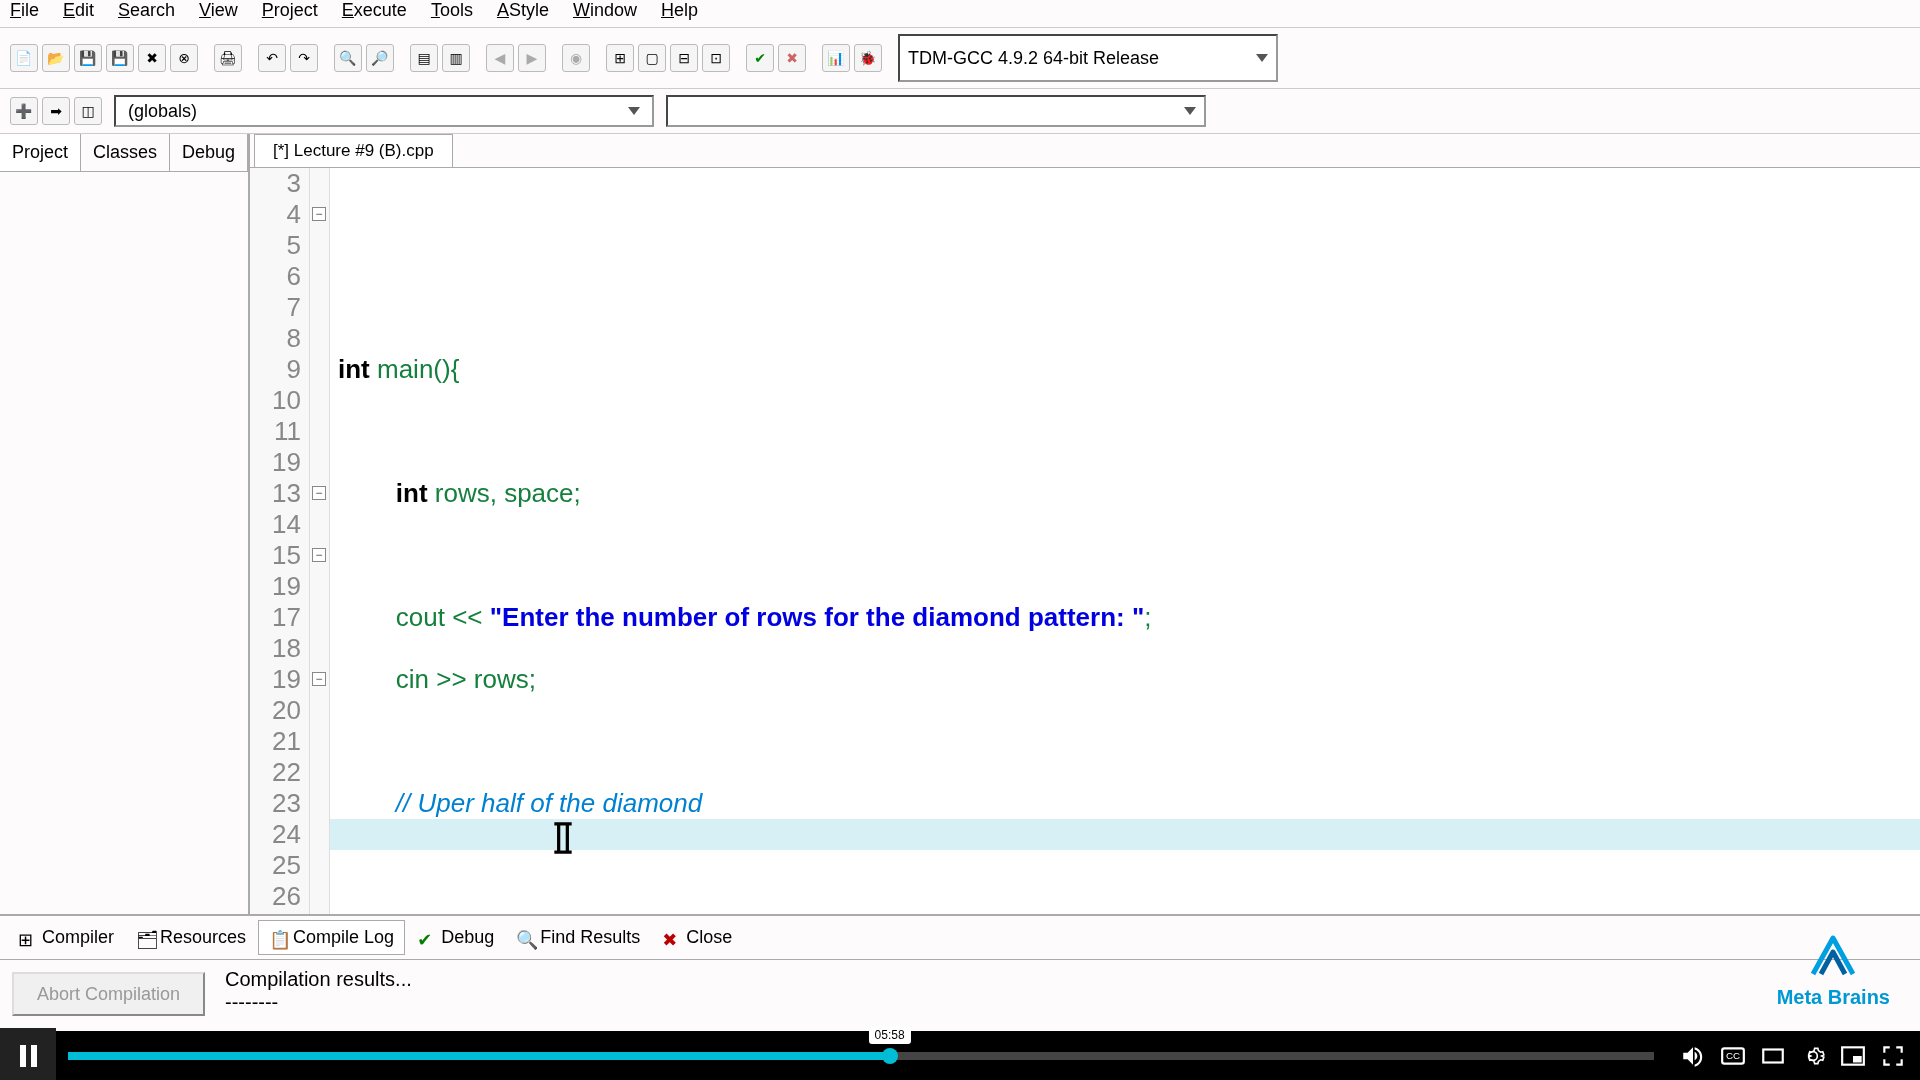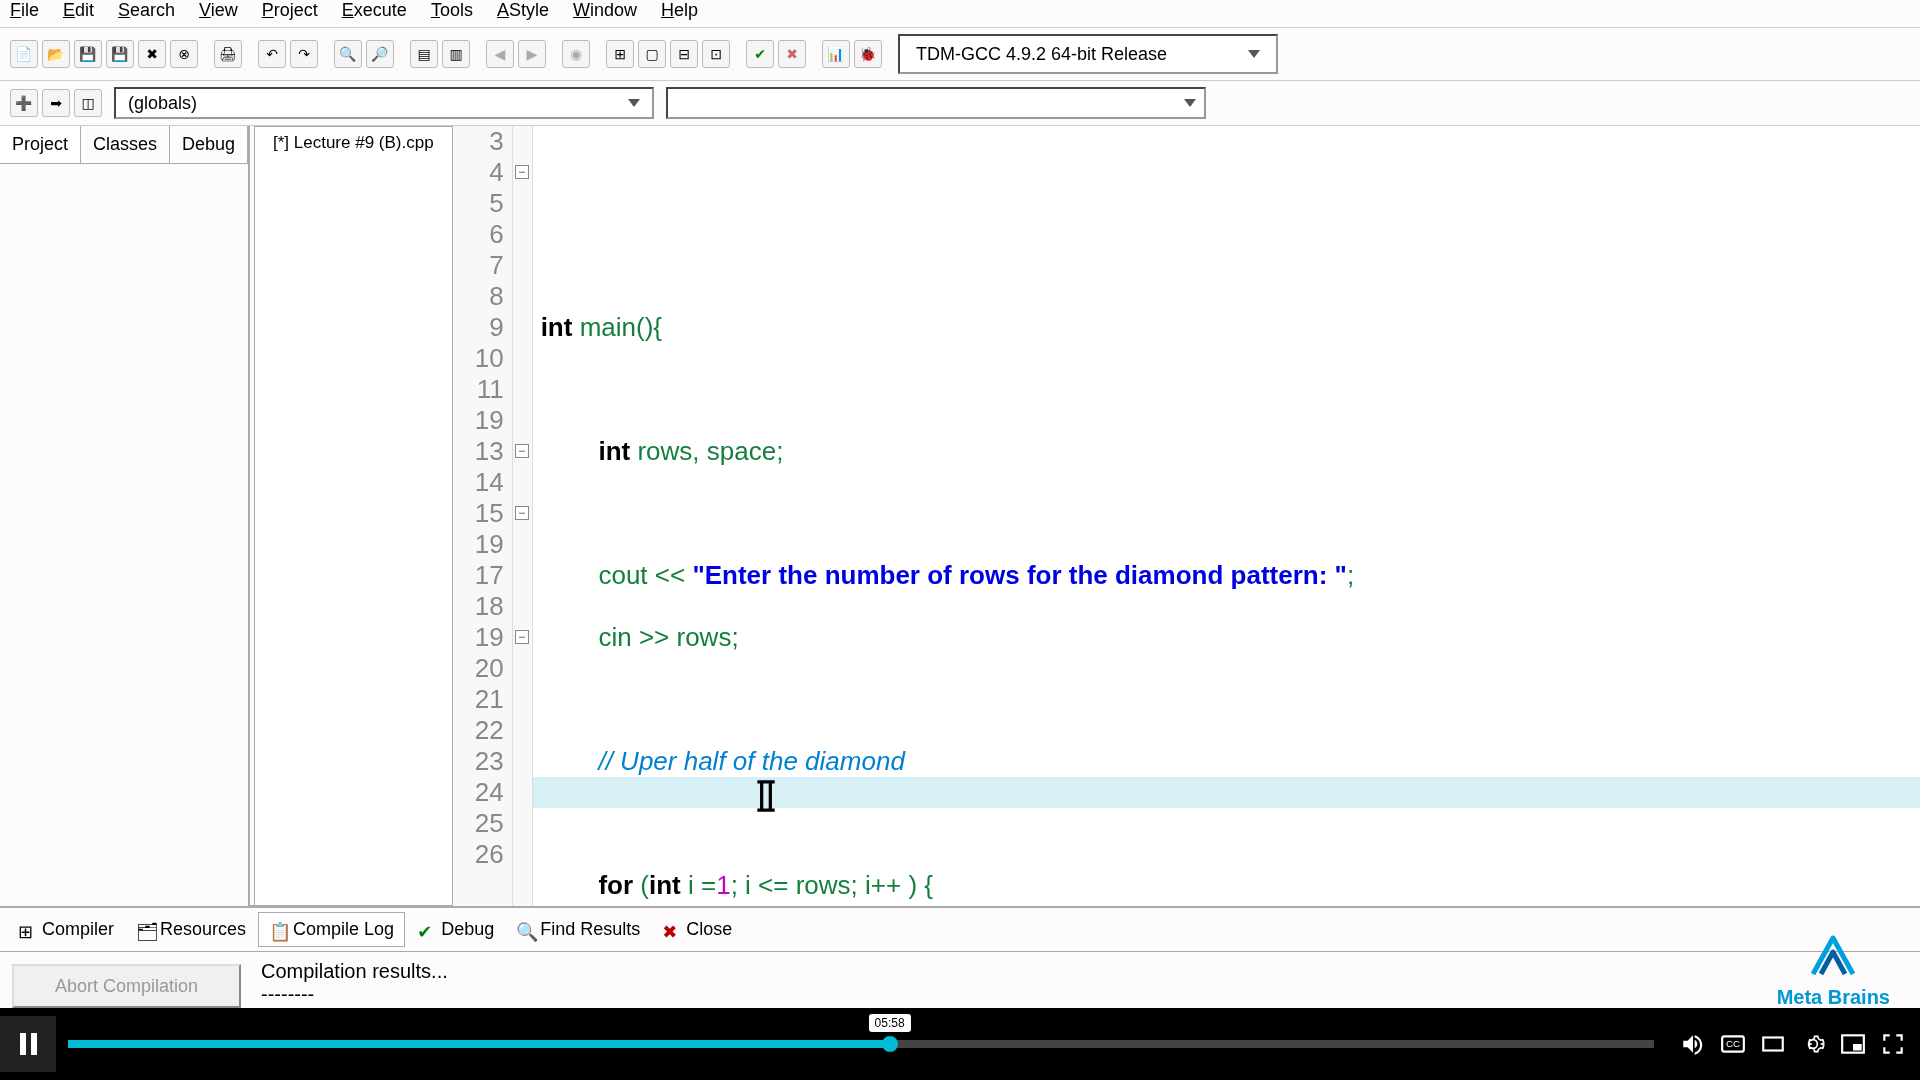--- a/index.html
+++ b/index.html
@@ -5,33 +5,33 @@
   * { margin: 0; padding: 0; box-sizing: border-box; font-family: Arial, sans-serif; }
   body { background: #fefbfc; width: 1920px; height: 1080px; overflow: hidden; position: relative; }
   
   .menubar { display: flex; gap: 24px; padding: 0 10px 6px; font-size: 18px; color: #000; }
   .menubar span { cursor: pointer; }
   .menubar span:first-letter { text-decoration: underline; }
   
   .toolbar1 { display: flex; align-items: center; gap: 4px; padding: 6px 10px; border-top: 1px solid #ccc; border-bottom: 1px solid #ccc; }
   .tbtn { width: 28px; height: 28px; border: 1px solid #bbb; background: #f5f5f5; display: flex; align-items: center; justify-content: center; font-size: 14px; cursor: pointer; border-radius: 3px; }
   .tsep { width: 8px; }
-  .compiler-select { flex: 0 0 380px; height: 40px; border: 2px inset #999; background: #fff; font-family: 'Courier New', monospace; font-size: 18px; padding: 2px 16px; display: flex; align-items: center; justify-content: space-between; margin-left: 12px; }
+  .compiler-select { flex: 0 0 380px; height: 48px; border: 2px inset #999; background: #fff; font-family: 'Courier New', monospace; font-size: 18px; padding: 2px 8px; display: flex; align-items: center; justify-content: space-between; margin-left: 12px; }
   
   .toolbar2 { display: flex; align-items: center; gap: 4px; padding: 6px 10px; border-bottom: 1px solid #ccc; }
   .globals-select { width: 540px; height: 32px; border: 2px inset #999; background: #fff; font-family: 'Courier New', monospace; font-size: 18px; padding: 2px 12px; display: flex; align-items: center; justify-content: space-between; margin-left: 8px; }
   .scope-select { width: 540px; height: 32px; border: 2px inset #999; background: #fff; margin-left: 8px; display: flex; align-items: center; justify-content: flex-end; padding: 2px 8px; }
   
   .main-area { display: flex; height: 780px; }
   .side-tabs { width: 250px; border-right: 2px solid #aaa; background: #fefbfc; }
   .side-tab-row { display: flex; border-bottom: 1px solid #aaa; }
   .side-tab { padding: 8px 12px; font-size: 18px; cursor: pointer; border-right: 1px solid #aaa; }
   .side-tab.active { background: #fff; }
   
-  .editor-area { flex: 1; display: flex; }
+  .editor-area { flex: 1; display: flex; flex-direction: column; }
   .file-tab-row { display: flex; border-bottom: 1px solid #aaa; padding-left: 4px; }
   .file-tab { padding: 6px 18px; font-size: 17px; border: 1px solid #aaa; border-bottom: none; background: #fff; cursor: pointer; }
   
   .code-view { flex: 1; display: flex; font-family: Consolas, 'Courier New', monospace; font-size: 26px; line-height: 31px; overflow: hidden; background: #fff; }
   .gutter { width: 60px; text-align: right; padding-right: 8px; color: #888; background: #f8f8f8; border-right: 1px solid #ddd; user-select: none; }
   .fold-col { width: 20px; background: #f8f8f8; border-right: 1px solid #ddd; position: relative; }
   .fold-mark { position: absolute; left: 2px; width: 14px; height: 14px; border: 1px solid #888; background: #fff; font-size: 12px; line-height: 12px; text-align: center; color: #555; }
   .code-col { flex: 1; white-space: pre; padding-left: 8px; position: relative; }
   .code-line { height: 31px; }
   .hl-line { background: #d6f0f5; position: absolute; left: 0; right: 0; height: 31px; z-index: 0; }
@@ -42,24 +42,24 @@
   .txt { color: #15803d; }
   .cursor-overlay { position: absolute; top: 651px; left: 220px; width: 26px; height: 40px; z-index: 10; }
   @keyframes blink { 50% { opacity: 0; } }
   
   .bottom-tabs { display: flex; border-top: 2px solid #aaa; border-bottom: 1px solid #aaa; padding: 4px 8px; gap: 2px; }
   .btab { display: flex; align-items: center; gap: 6px; padding: 6px 10px; font-size: 18px; cursor: pointer; }
   .btab.active { background: #fff; border: 1px solid #aaa; }
   .bicon { width: 18px; height: 18px; display: inline-block; }
   
   .compile-area { display: flex; height: 80px; }
-  .abort-btn { width: 229px; height: 44px; margin: 12px; border: 2px outset #ddd; background: #f0f0f0; color: #999; font-size: 18px; }
+  .abort-btn { width: 193px; height: 44px; margin: 12px; border: 2px outset #ddd; background: #f0f0f0; color: #999; font-size: 18px; }
   .compile-output { flex: 1; font-family: 'Courier New', monospace; font-size: 20px; padding: 8px; color: #000; overflow: hidden; }
   
-  .video-bar { position: absolute; bottom: 0; left: 0; right: 0; height: 72px; background: #000; display: flex; align-items: center; }
+  .video-bar { position: absolute; bottom: 0; left: 0; right: 0; height: 49px; background: #000; display: flex; align-items: center; }
   .play-btn { width: 56px; height: 56px; background: #222; display: flex; align-items: center; justify-content: center; cursor: pointer; }
   .pause-bars { display: flex; gap: 5px; }
   .pause-bars span { width: 6px; height: 22px; background: #fff; }
   .progress-track { flex: 1; height: 8px; background: #444; margin: 0 12px; position: relative; cursor: pointer; }
   .progress-fill { height: 100%; background: #00bcd4; width: 51.8%; }
   .progress-thumb { position: absolute; top: -4px; left: 51.8%; width: 16px; height: 16px; background: #00bcd4; border-radius: 50%; transform: translateX(-50%); }
   .time-tooltip { position: absolute; top: -26px; left: 51.8%; transform: translateX(-50%); background: #fff; color: #000; font-size: 12px; padding: 2px 6px; border-radius: 3px; }
   .vid-controls { display: flex; gap: 14px; padding: 0 14px; color: #fff; align-items: center; }
   .vicon { width: 26px; height: 26px; cursor: pointer; fill: #fff; }
   

